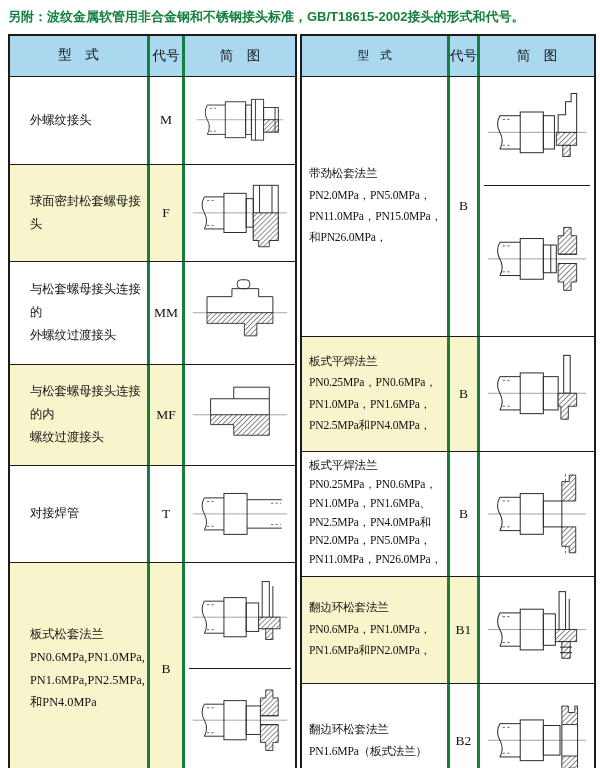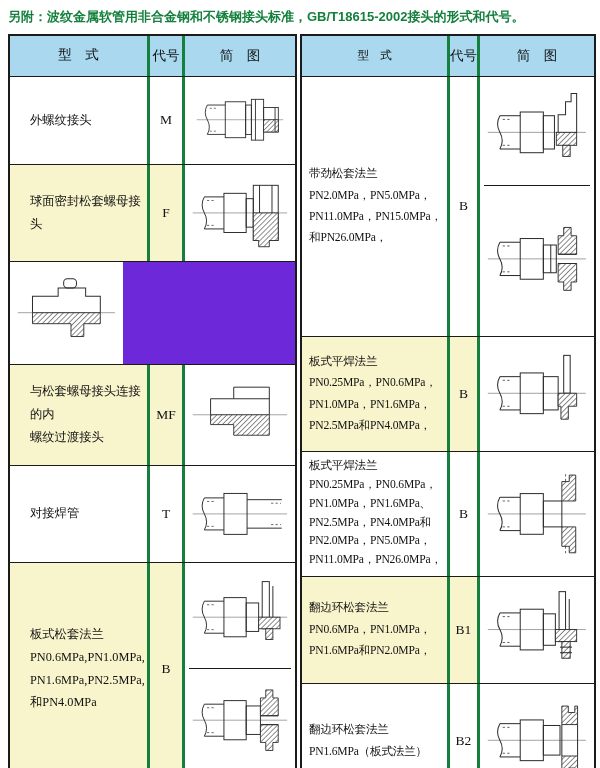--- a/index.html
+++ b/index.html
@@ -106,20 +106,23 @@
                 <rect class="ln" x="70" y="14" width="28" height="62"></rect>
                 <line class="ln" x1="77" y1="14" x2="77" y2="76"></line>
                 <line class="ln" x1="91" y1="14" x2="91" y2="76"></line>
                 <path class="ht" d="M70,45 h28 v31 h-10 v7 h-12 v-7 h-6 z"></path>
               </svg>
             </div>
           </div>
       </div>
 
       <div class="row" style="height:103px">
+        <div class="cell type">与松套螺母接头连接的
+外螺纹过渡接头</div>
+        <div class="cell code">MM</div>
         <div class="cell dgm">
             <div class="dia">
               <svg viewBox="0 0 110 90" preserveAspectRatio="xMidYMid meet">
                 <line class="cl" x1="2" y1="45" x2="108" y2="45"></line>
                 <path class="ln" d="M18,45 V27 H46 V18 H76 V27 H92 V45"></path>
                 <rect class="ln" x="52" y="8" width="14" height="10" rx="4"></rect>
                 <path class="ht" d="M18,45 h74 v12 h-18 v14 h-14 v-14 h-42 z"></path>
               </svg>
             </div>
           </div>

